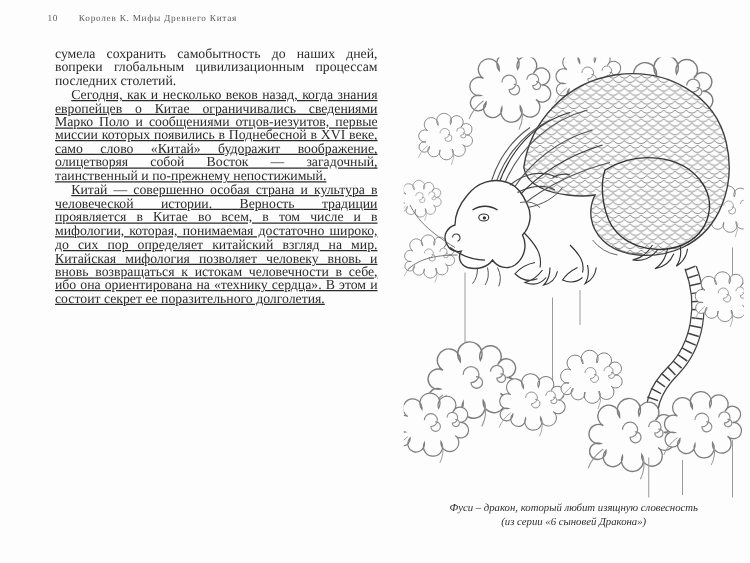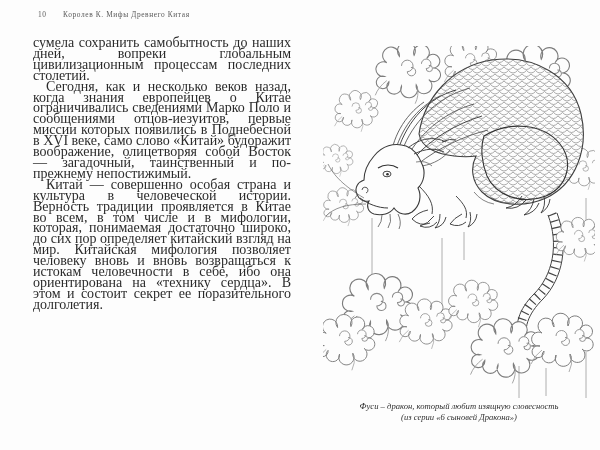--- a/index.html
+++ b/index.html
@@ -6,26 +6,26 @@
   .page{
     position:relative;width:600px;height:450px;background:#fdfdfd;overflow:hidden;
     font-family:"Liberation Serif","DejaVu Serif",serif;color:#2b2b2b;padding-left:40px;
   }
   .running-head{
     position:absolute;left:38px;top:10px;font-size:7.4px;letter-spacing:0.6px;
     color:#5a5a5a;white-space:nowrap;
   }
   .running-head .pagenum{display:inline-block;margin-right:14px;color:#5a5a5a;}
   .bodytext{
-    position:absolute;left:33px;top:38px;width:258px;
-    font-size:14px;line-height:10.9px;text-align:justify;
+    position:absolute;left:44px;top:38px;width:258px;
+    font-size:11px;line-height:10.9px;text-align:justify;
     hyphens:auto;-webkit-hyphens:auto;
   }
   .bodytext p{margin:0;}
-  .bodytext p.indent{text-indent:13px;}
+  .bodytext p.indent{text-indent:13px;text-decoration:underline;}
   .figure{position:absolute;left:323px;top:46px;width:272px;height:358px;}
   .figure svg{display:block;width:100%;height:100%;}
   .caption{
     position:absolute;left:323px;top:401px;width:272px;text-align:center;
     font-style:italic;font-size:8.6px;line-height:11px;color:#2e2e2e;
   }
   .caption div{white-space:nowrap;}
 </style>
 </head>
 <body>

